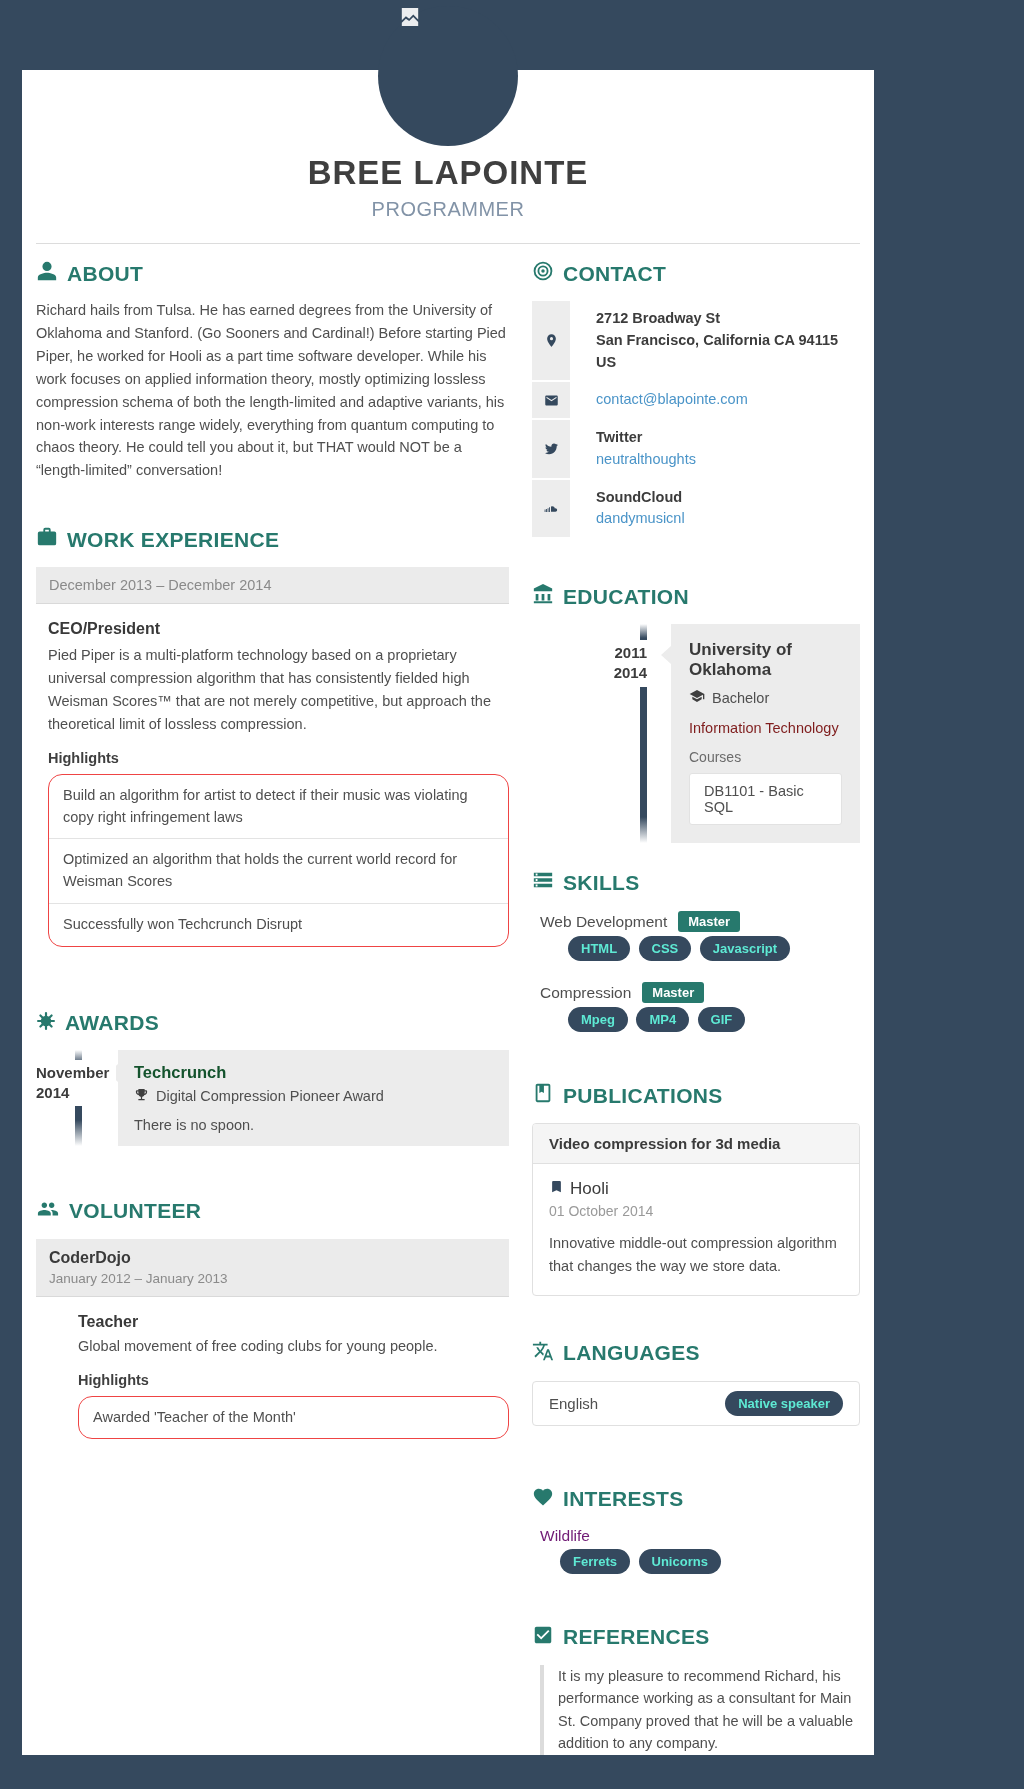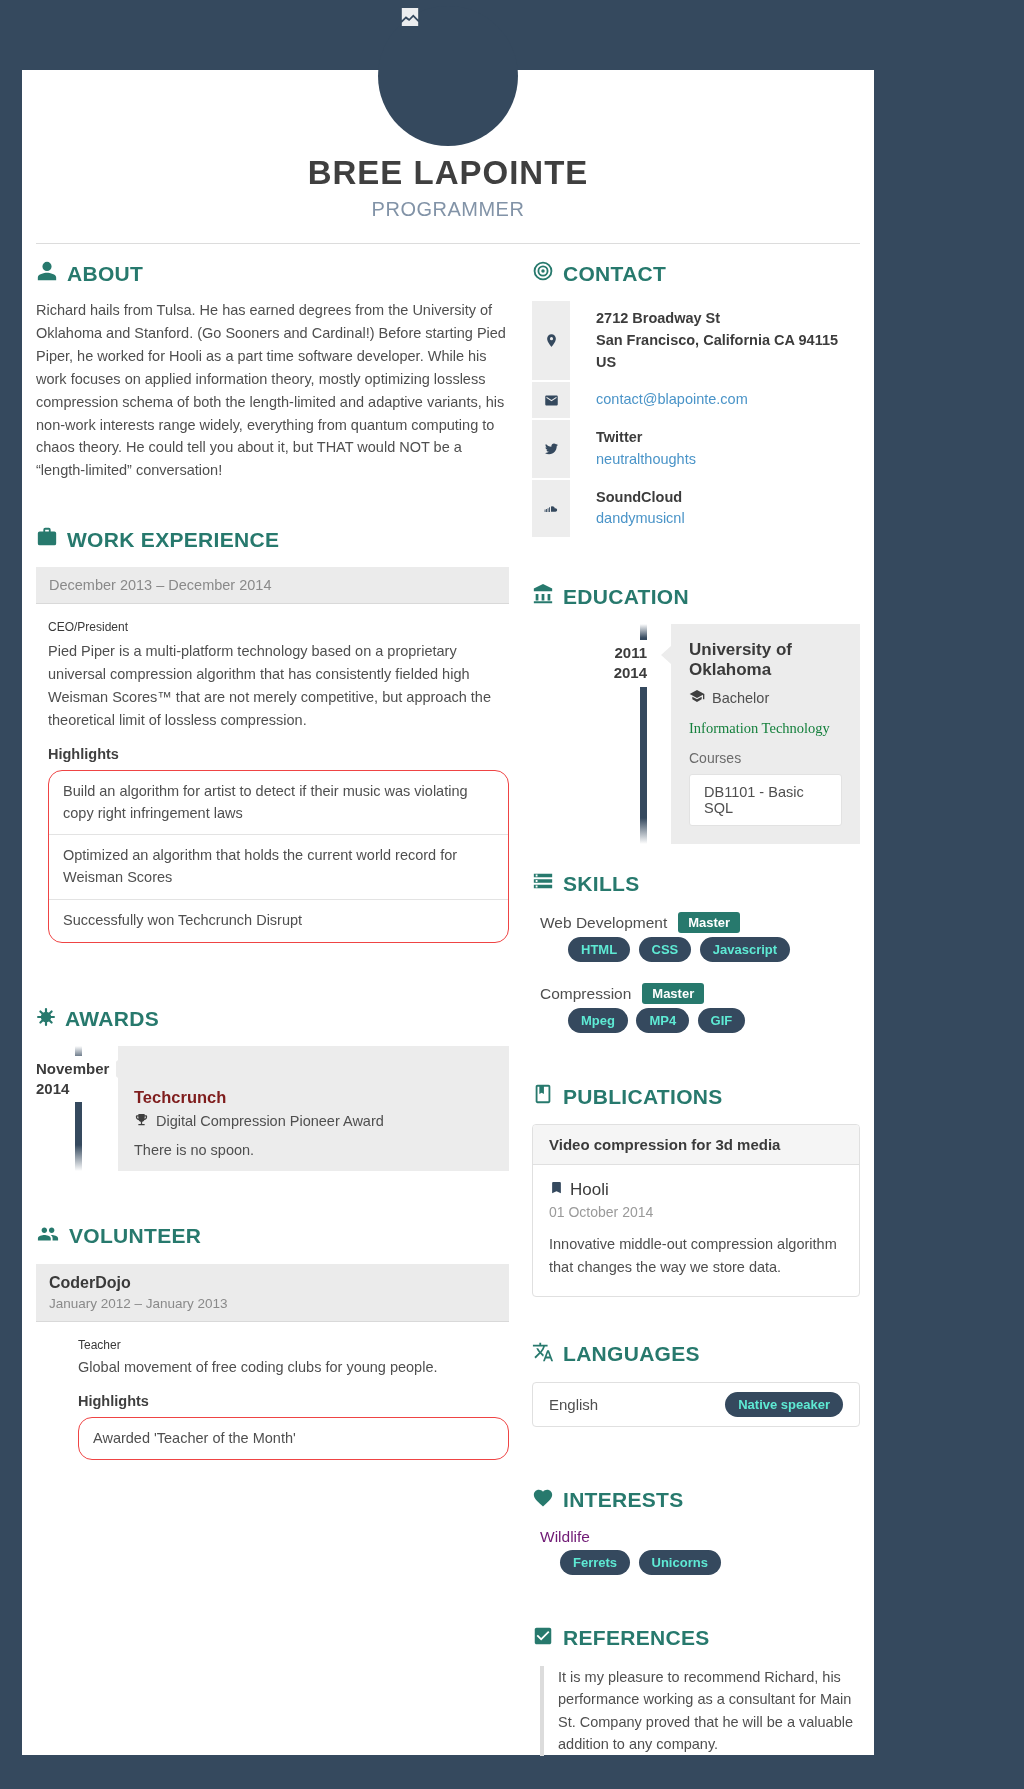--- a/index.html
+++ b/index.html
@@ -36,21 +36,21 @@
   .body-text { font-size:14.5px; color:#4f4f4f; line-height:1.58; }
   .about-text { margin-top:12px; }
 
   
   .band { background:#ebebeb; border-bottom:1px solid #d9d9d9; padding:10px 13px; margin-top:14px; }
   .band .band-dates { font-size:14.5px; color:#8a8a8a; }
   .band .band-org { font-size:16px; font-weight:700; color:#3a3a3a; }
   .band .band-dates.sub { margin-top:4px; font-size:13.5px; }
 
   .entry-indent { margin-left:12px; margin-top:16px; }
-  .position-title { font-size:12px; font-weight:400; color:#393939; }
+  .position-title { font-size:16px; font-weight:700; color:#393939; }
   .entry-summary { margin-top:6px; }
   .hl-label { margin-top:14px; font-size:14.5px; font-weight:700; color:#3f3f3f; }
   .list-group { margin-top:8px; border:1px solid #ef4444; border-radius:14px; }
   .list-group .lg-item { padding:10px 14px; font-size:14.5px; color:#4f4f4f; line-height:1.5; border-bottom:1px solid #e3e3e3; }
   .list-group .lg-item:last-child { border-bottom:none; }
 
   
   .contact-list { margin-top:14px; }
   .c-row { display:flex; margin-bottom:2px; }
   .c-icon { flex:none; width:38px; background:#ededed; color:#35495e; display:flex; align-items:center; justify-content:center; padding:9px 0; }
@@ -69,31 +69,31 @@
 
   
   .edu-gutter { width:139px; padding-bottom:85px; }
   .edu-gutter .tl-bar { left:108px; }
   .edu-gutter .tl-label { width:115px; text-align:right; margin-top:16px; }
   .edu-card { padding:16px 18px 8px; }
   .edu-card .tri { top:22px; }
   .inst-name { font-size:17px; font-weight:700; color:#3a3a3a; }
   .degree-line { margin-top:8px; display:flex; align-items:center; gap:7px; font-size:14.5px; color:#4f4f4f; }
   .degree-line svg { color:#3f3f3f; }
-  .area-line { margin-top:13px; font-size:14.5px; color:#15803d;font-family:Liberation Serif, serif; }
+  .area-line { margin-top:13px; font-size:14.5px; color:#7f1d1d; }
   .courses-label { margin:13px 0 8px; font-size:14px; color:#6b6b6b; }
   .course-box { background:#ffffff; border:1px solid #e2e2e2; border-radius:3px; padding:9px 14px; font-size:14.5px; color:#4f4f4f; margin-bottom:10px; }
 
   
   .awd-gutter { width:82px; padding-bottom:24px; }
   .awd-gutter .tl-bar { left:39px; }
   .awd-gutter .tl-label { width:80px; margin-top:10px; }
   .awd-card { padding:13px 16px; }
   .awd-card .tri { top:14px; }
-  .awd-org { font-size:16.5px; font-weight:700; color:#7f1d1d;margin-top:29px; }
+  .awd-org { font-size:16.5px; font-weight:700; color:#14532d; }
   .awd-title { margin-top:5px; display:flex; align-items:center; gap:7px; font-size:14.5px; color:#4f4f4f; }
   .awd-title svg { color:#3f3f3f; }
   .awd-summary { margin-top:12px; font-size:14.5px; color:#4f4f4f; }
 
   
   .skill-row { margin:15px 0 4px 8px; display:flex; align-items:center; }
   .skill-name { font-size:15.5px; color:#4f4f4f; }
   .badge { display:inline-block; background:#27796d; color:#fff; font-size:13px; font-weight:700; padding:3px 10px; border-radius:3px; margin-left:11px; }
   .pill-row { margin:4px 0 12px 36px; }
   .pill { display:inline-block; background:#35495e; color:#5eead4; font-size:13px; font-weight:700; padding:5px 13px; border-radius:14px; margin:0 4px 6px 0; }

